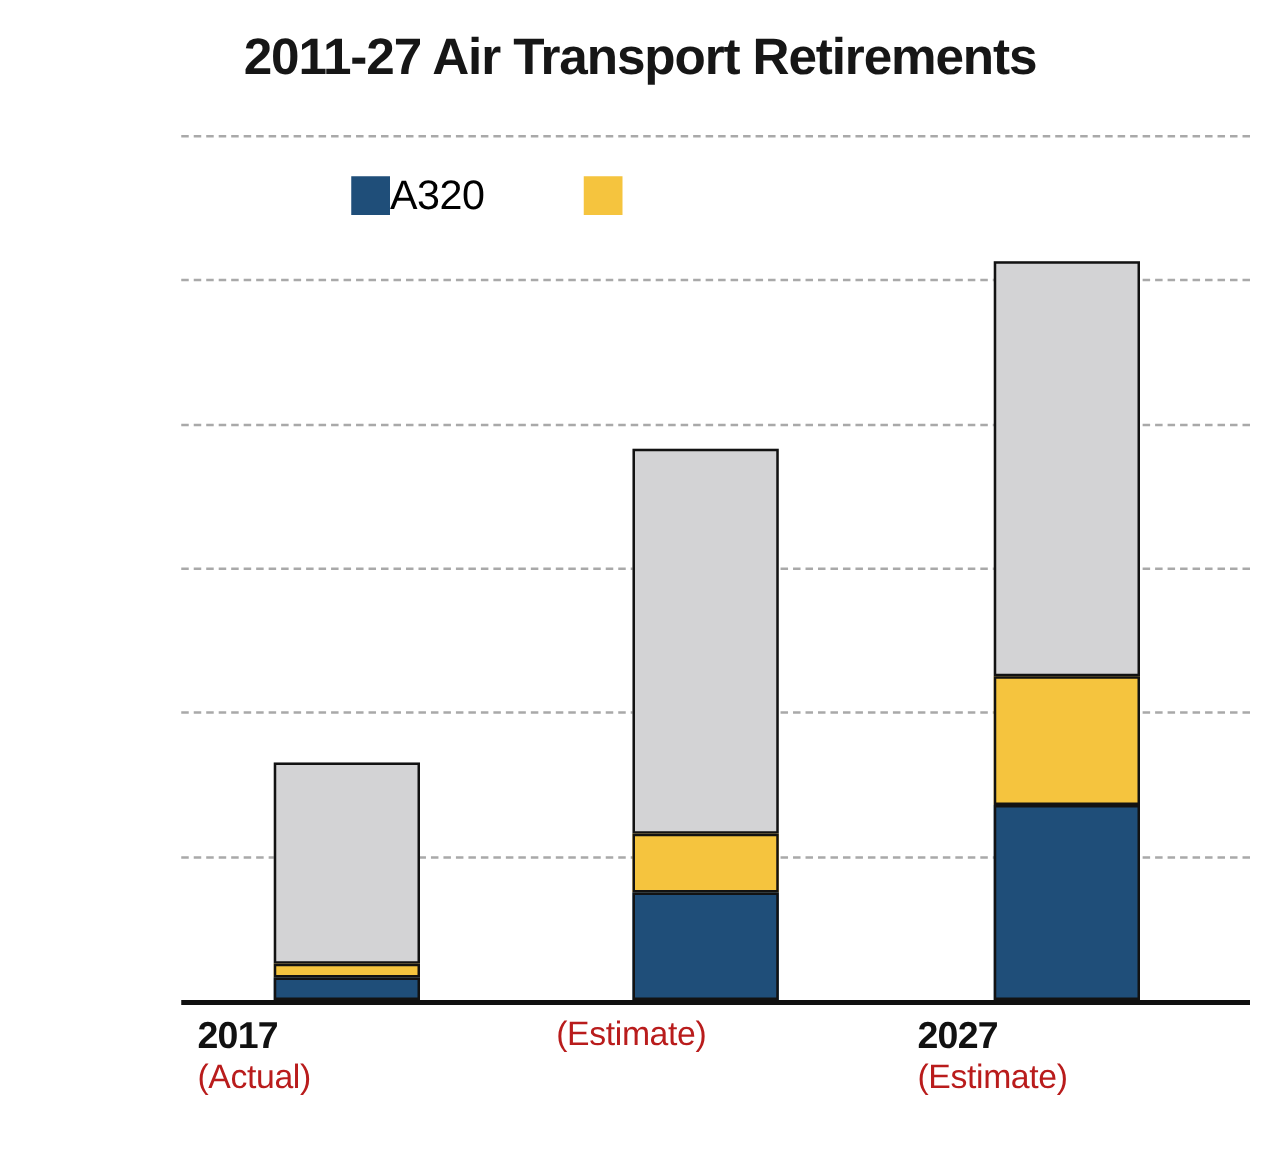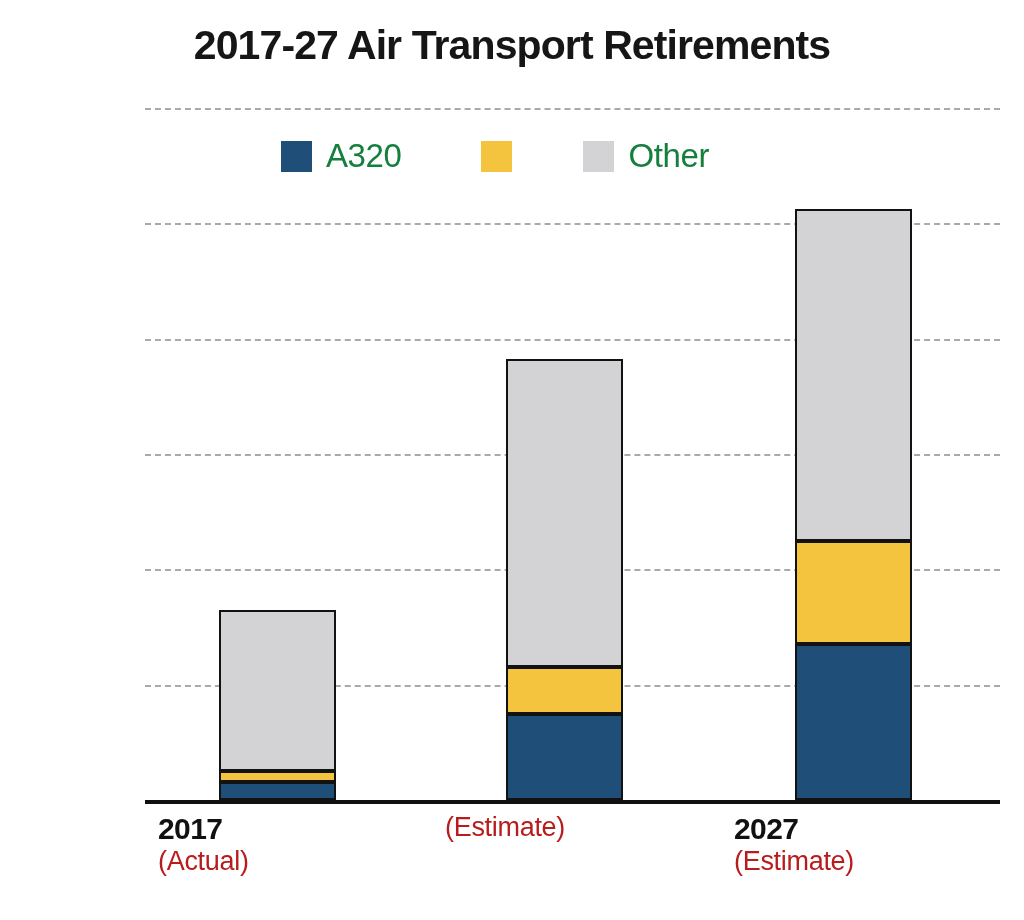--- a/index.html
+++ b/index.html
@@ -117,33 +117,32 @@
     align-items: center;
   }
   .legend-swatch {
     width: 31px;
     height: 31px;
     flex: 0 0 auto;
   }
   .legend-label {
     font-size: 33px;
     letter-spacing: -0.4px;
-    color: #15803d;
-    margin-left: 14px;
+    color: #000000;
     white-space: nowrap;
   }
   .legend-gap-a { width: 80px; }
   .legend-gap-b { width: 71px; }
 </style>
 </head>
 <body>
 
 <div id="chart-root">
 
-  <div class="chart-title">2017-27 Air Transport Retirements</div>
+  <div class="chart-title">2011-27 Air Transport Retirements</div>
 
   <div class="plot-area">
 
     <div class="gridline" style="top:0px;"></div>
     <div class="gridline" style="top:115px;"></div>
     <div class="gridline" style="top:231px;"></div>
     <div class="gridline" style="top:346px;"></div>
     <div class="gridline" style="top:461px;"></div>
     <div class="gridline" style="top:577px;"></div>
     <div class="axis-line" style="top:692px;"></div>
@@ -194,20 +193,16 @@
     </div>
 
     <span class="legend-gap-a"></span>
 
     <div class="legend-item">
       <span class="legend-swatch" style="background:#F5C43E;"></span>
     </div>
 
     <span class="legend-gap-b"></span>
 
-    <div class="legend-item">
-      <span class="legend-swatch" style="background:#D3D3D5;"></span>
-      <span class="legend-label">Other</span>
-    </div>
 
   </div>
 
 </div>
 
 </body></html>

